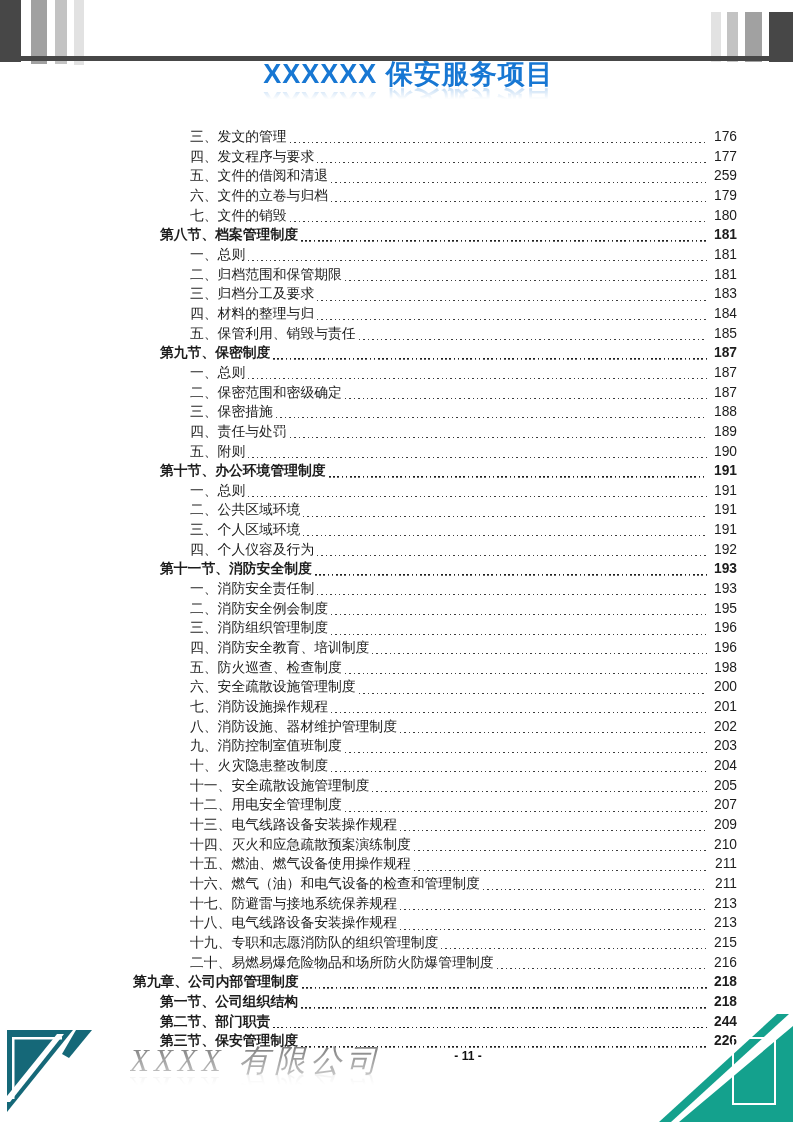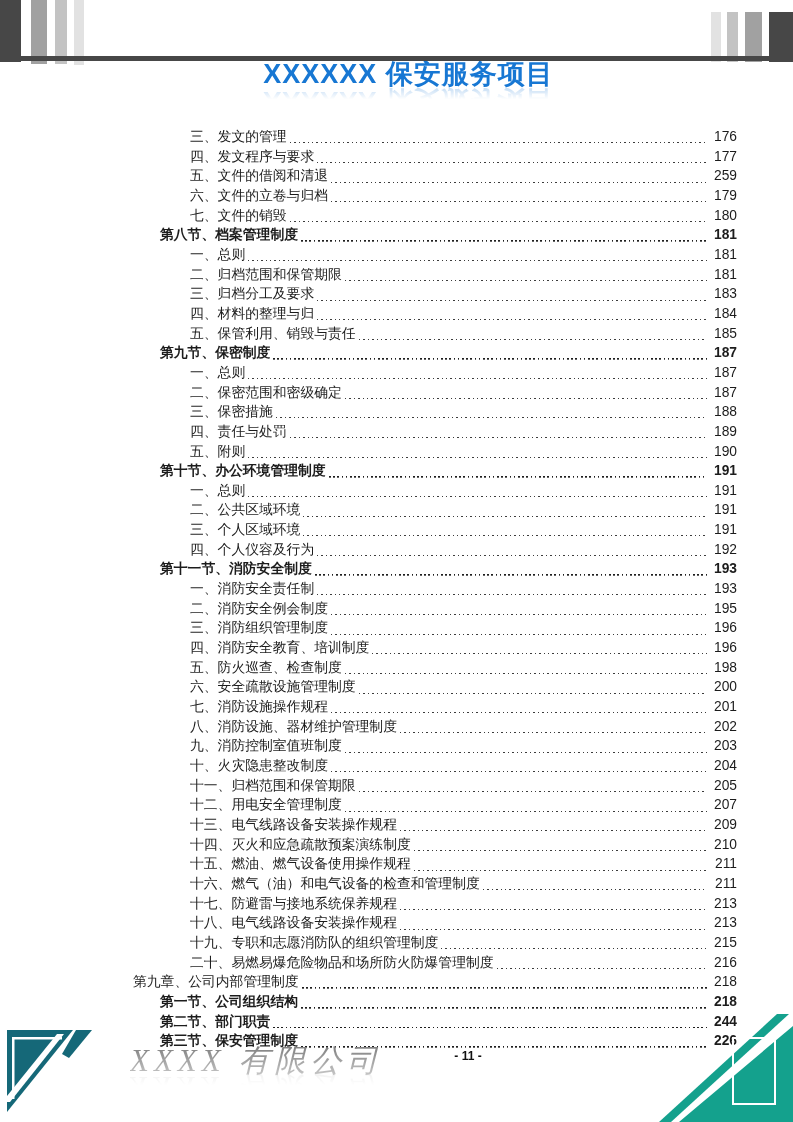--- a/index.html
+++ b/index.html
@@ -29,21 +29,21 @@
   .toc-row{display:flex;height:19.66px;font-size:13.8px;line-height:19.66px;}
   .toc-row .label{white-space:nowrap;}
   .toc-row .leader{
     flex:1;margin:0 2px 3px 3px;
     background-image:repeating-linear-gradient(90deg,#3c3c3c 0 1.4px,transparent 1.4px 4.4px);
     background-position:0 100%;background-size:100% 1.4px;background-repeat:no-repeat;
   }
   .toc-row .page-num{min-width:28px;text-align:right;white-space:nowrap;}
   .lvl-item   {margin-left:57px;}
   .lvl-section{margin-left:27px;font-weight:700;}
-  .lvl-chapter{margin-left:0;  font-weight:400;justify-content:flex-end;}
+  .lvl-chapter{margin-left:0;  font-weight:700;justify-content:flex-end;}
   .lvl-section .leader,.lvl-chapter .leader{
     background-image:repeating-linear-gradient(90deg,#1e1e1e 0 1.7px,transparent 1.7px 4.2px);
     background-size:100% 1.7px;
   }
   
   .company-name{
     position:absolute;left:130px;top:1040px;
     font-family:"Liberation Serif",serif;font-size:31px;letter-spacing:5px;
     background:linear-gradient(180deg,#7f7f7f 15%,#a9a9a9 55%,#d6d6d6 100%);
     -webkit-background-clip:text;background-clip:text;color:transparent;font-style:italic;
@@ -234,21 +234,21 @@
       <span class="label">九、消防控制室值班制度</span>
       <span class="leader"></span>
       <span class="page-num">203</span>
     </div>
       <div class="toc-row lvl-item">
       <span class="label">十、火灾隐患整改制度</span>
       <span class="leader"></span>
       <span class="page-num">204</span>
     </div>
       <div class="toc-row lvl-item">
-      <span class="label">十一、归档范围和保管期限</span>
+      <span class="label">十一、安全疏散设施管理制度</span>
       <span class="leader"></span>
       <span class="page-num">205</span>
     </div>
       <div class="toc-row lvl-item">
       <span class="label">十二、用电安全管理制度</span>
       <span class="leader"></span>
       <span class="page-num">207</span>
     </div>
       <div class="toc-row lvl-item">
       <span class="label">十三、电气线路设备安装操作规程</span>

